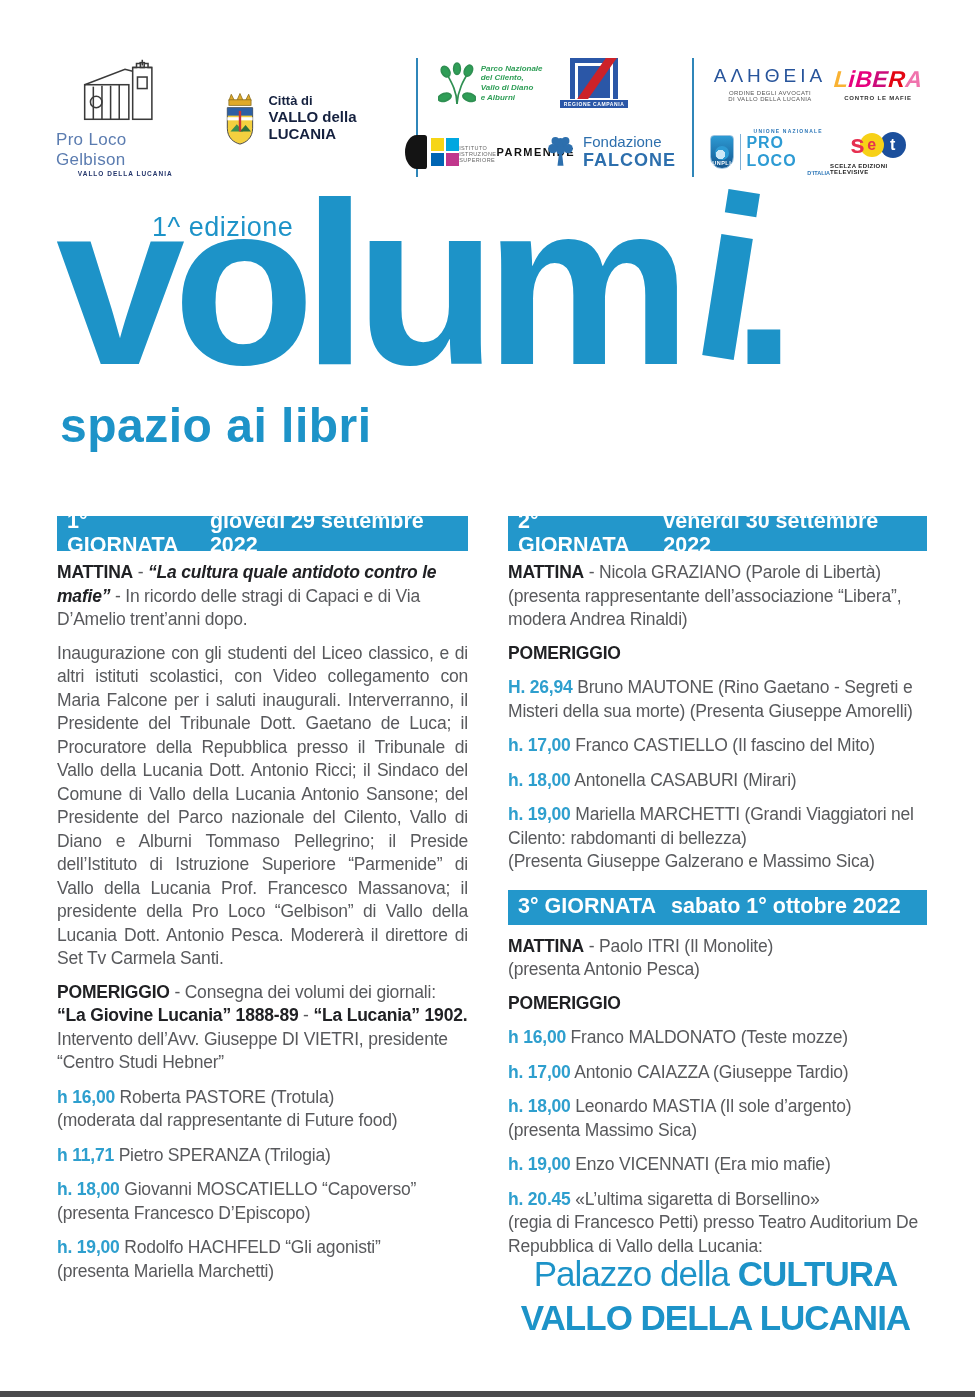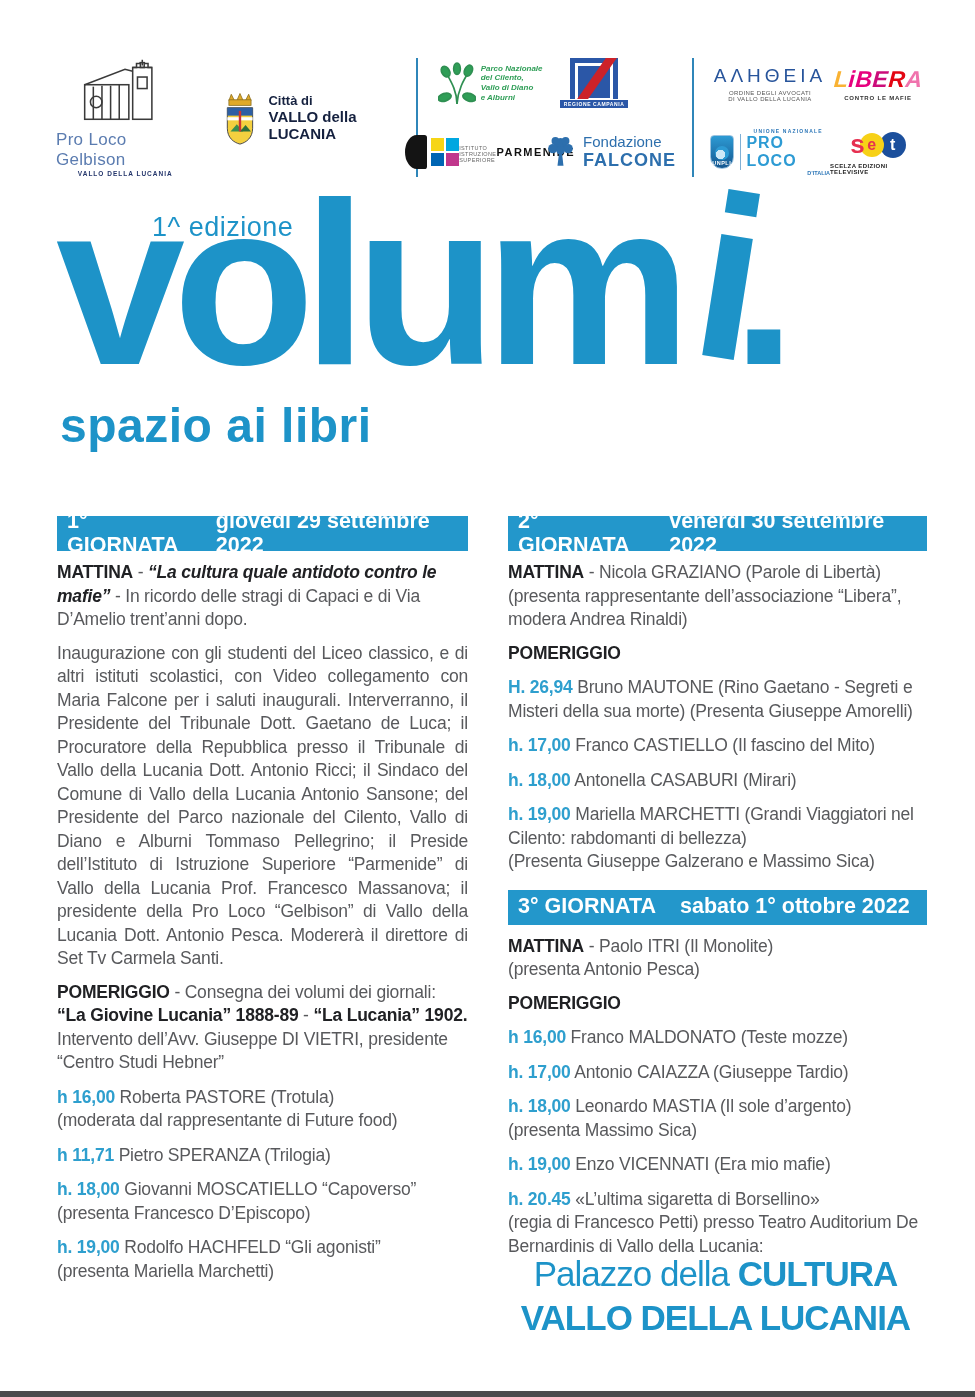--- a/index.html
+++ b/index.html
@@ -72,21 +72,21 @@
   
   .edition { position:absolute; left:152px; top:212px; font-size:27px; color:#1d93c8; letter-spacing:.5px; }
   .big-title { position:absolute; left:56px; top:168px; font-size:232px; font-weight:bold; color:#1d93c8; letter-spacing:-12px; line-height:1; white-space:nowrap; }
   .big-title .tilt { display:inline-block; transform:rotate(9deg) translateY(-8px); transform-origin:50% 100%; }
   .subtitle { position:absolute; left:60px; top:398px; font-size:48px; font-weight:bold; color:#1d93c8; letter-spacing:.5px; }
 
   
   .col { position:absolute; top:516px; font-size:17.5px; line-height:23.5px; color:#58595c; letter-spacing:-.2px; }
   .col-left { left:57px; width:411px; }
   .col-right { left:508px; width:419px; }
-  .banner { background:#2397cb; color:#fff; font-weight:bold; font-size:21.5px; height:35px; display:flex; align-items:center; gap:24px; padding:0 10px; letter-spacing:0; }
+  .banner { background:#2397cb; color:#fff; font-weight:bold; font-size:21.5px; height:35px; display:flex; align-items:center; gap:15px; padding:0 10px; letter-spacing:0; }
   .banner-3 { margin-top:16px; }
   .para { margin-top:10px; white-space:pre-line; }
   .just { text-align:justify; white-space:normal; }
   .event { margin-top:11px; white-space:pre-line; }
   .dk { color:#202124; font-weight:bold; }
   .it { font-style:italic; }
   .time { color:#2e9fce; font-weight:bold; }
 
   
   .venue { position:absolute; left:503px; top:1252px; width:425px; text-align:center; color:#1d93c8; font-size:35px; line-height:1.25; white-space:nowrap; letter-spacing:-1px; }
@@ -281,21 +281,21 @@
       </div>
     <p class="para"><b class="dk">MATTINA</b><span> - Paolo ITRI (Il Monolite)
 (presenta Antonio Pesca)</span></p>
     <p class="para"><b class="dk">POMERIGGIO</b></p>
     <p class="event"><b class="time">h 16,00</b><span> Franco MALDONATO (Teste mozze)</span></p>
     <p class="event"><b class="time">h. 17,00</b><span> Antonio CAIAZZA (Giuseppe Tardio)</span></p>
     <p class="event"><b class="time">h. 18,00</b><span> Leonardo MASTIA (Il sole d’argento)
 (presenta Massimo Sica)</span></p>
     <p class="event"><b class="time">h. 19,00</b><span> Enzo VICENNATI (Era mio mafie)</span></p>
     <p class="event"><b class="time">h. 20.45</b><span> «L’ultima sigaretta di Borsellino»
-(regia di Francesco Petti) presso Teatro Auditorium De Bernardinis di Vallo della Lucania:</span></p>
+(regia di Francesco Petti) presso Teatro Auditorium De Repubblica di Vallo della Lucania:</span></p>
   </div>
 
   <div class="venue">
     <div><span class="v-reg">Palazzo della </span><b>CULTURA</b></div>
     <div class="v-b2">VALLO DELLA LUCANIA</div>
   </div>
 
   <div class="bottom-strip"></div>
 </div>
 

